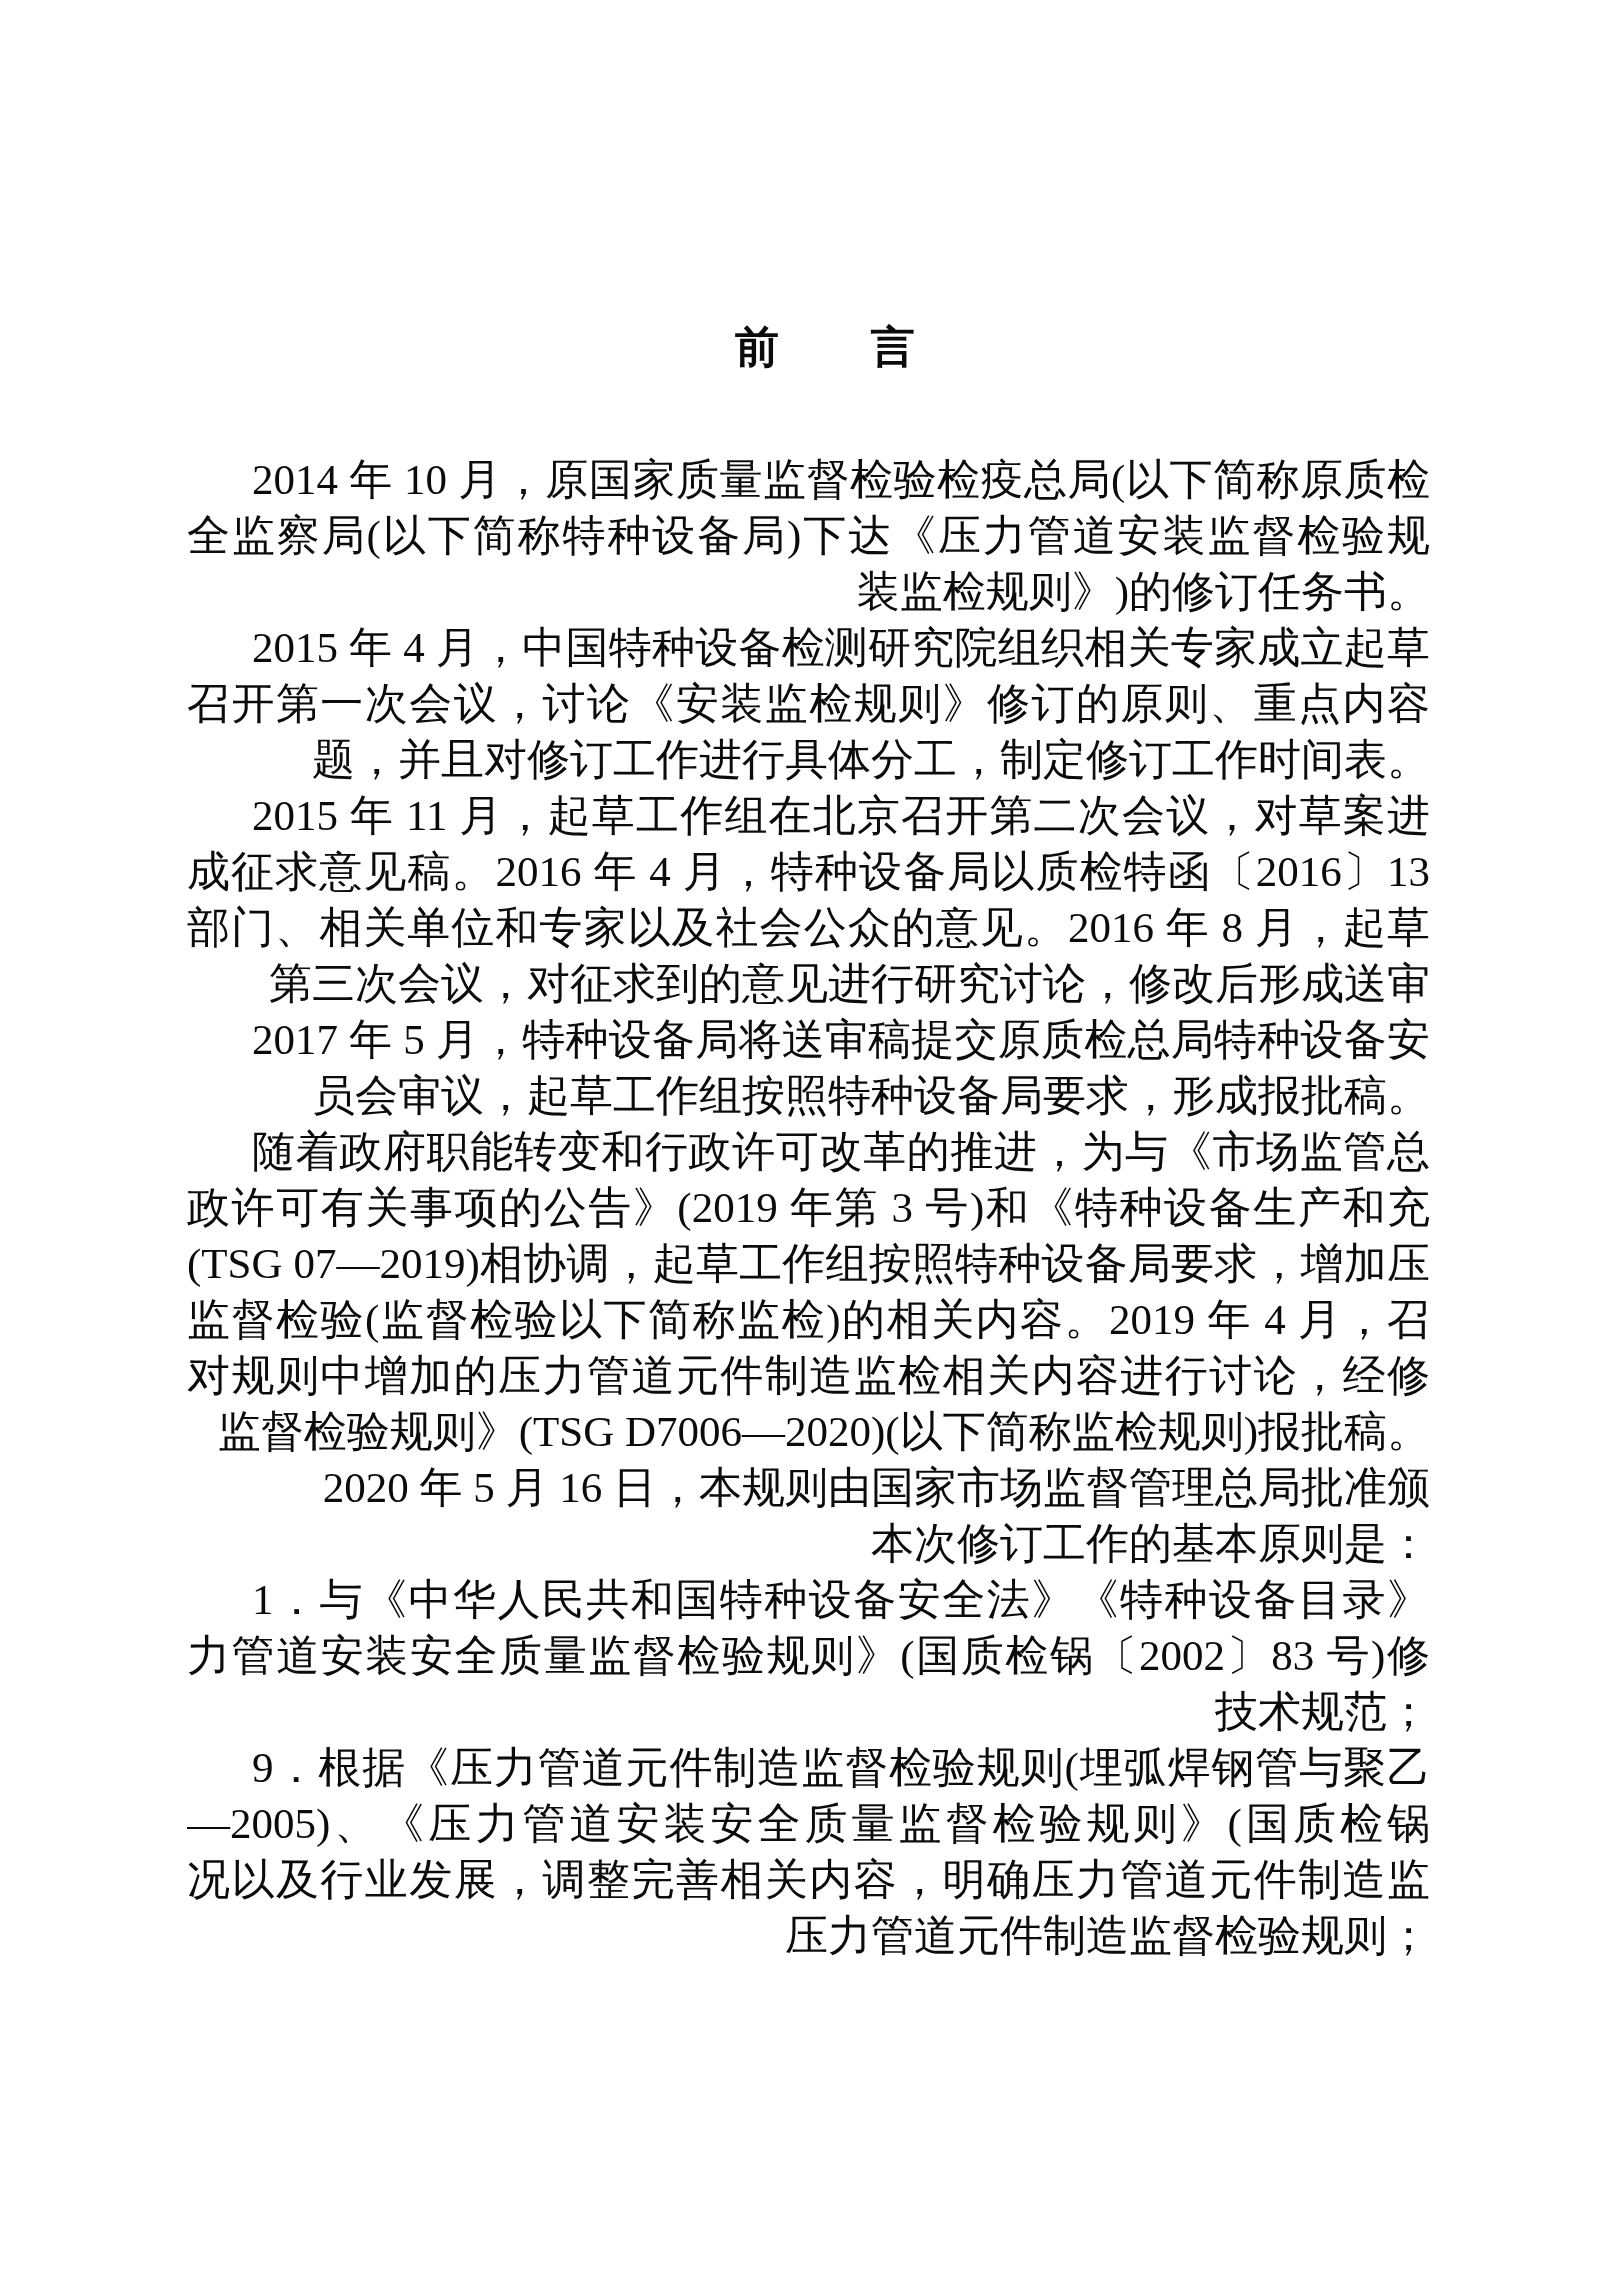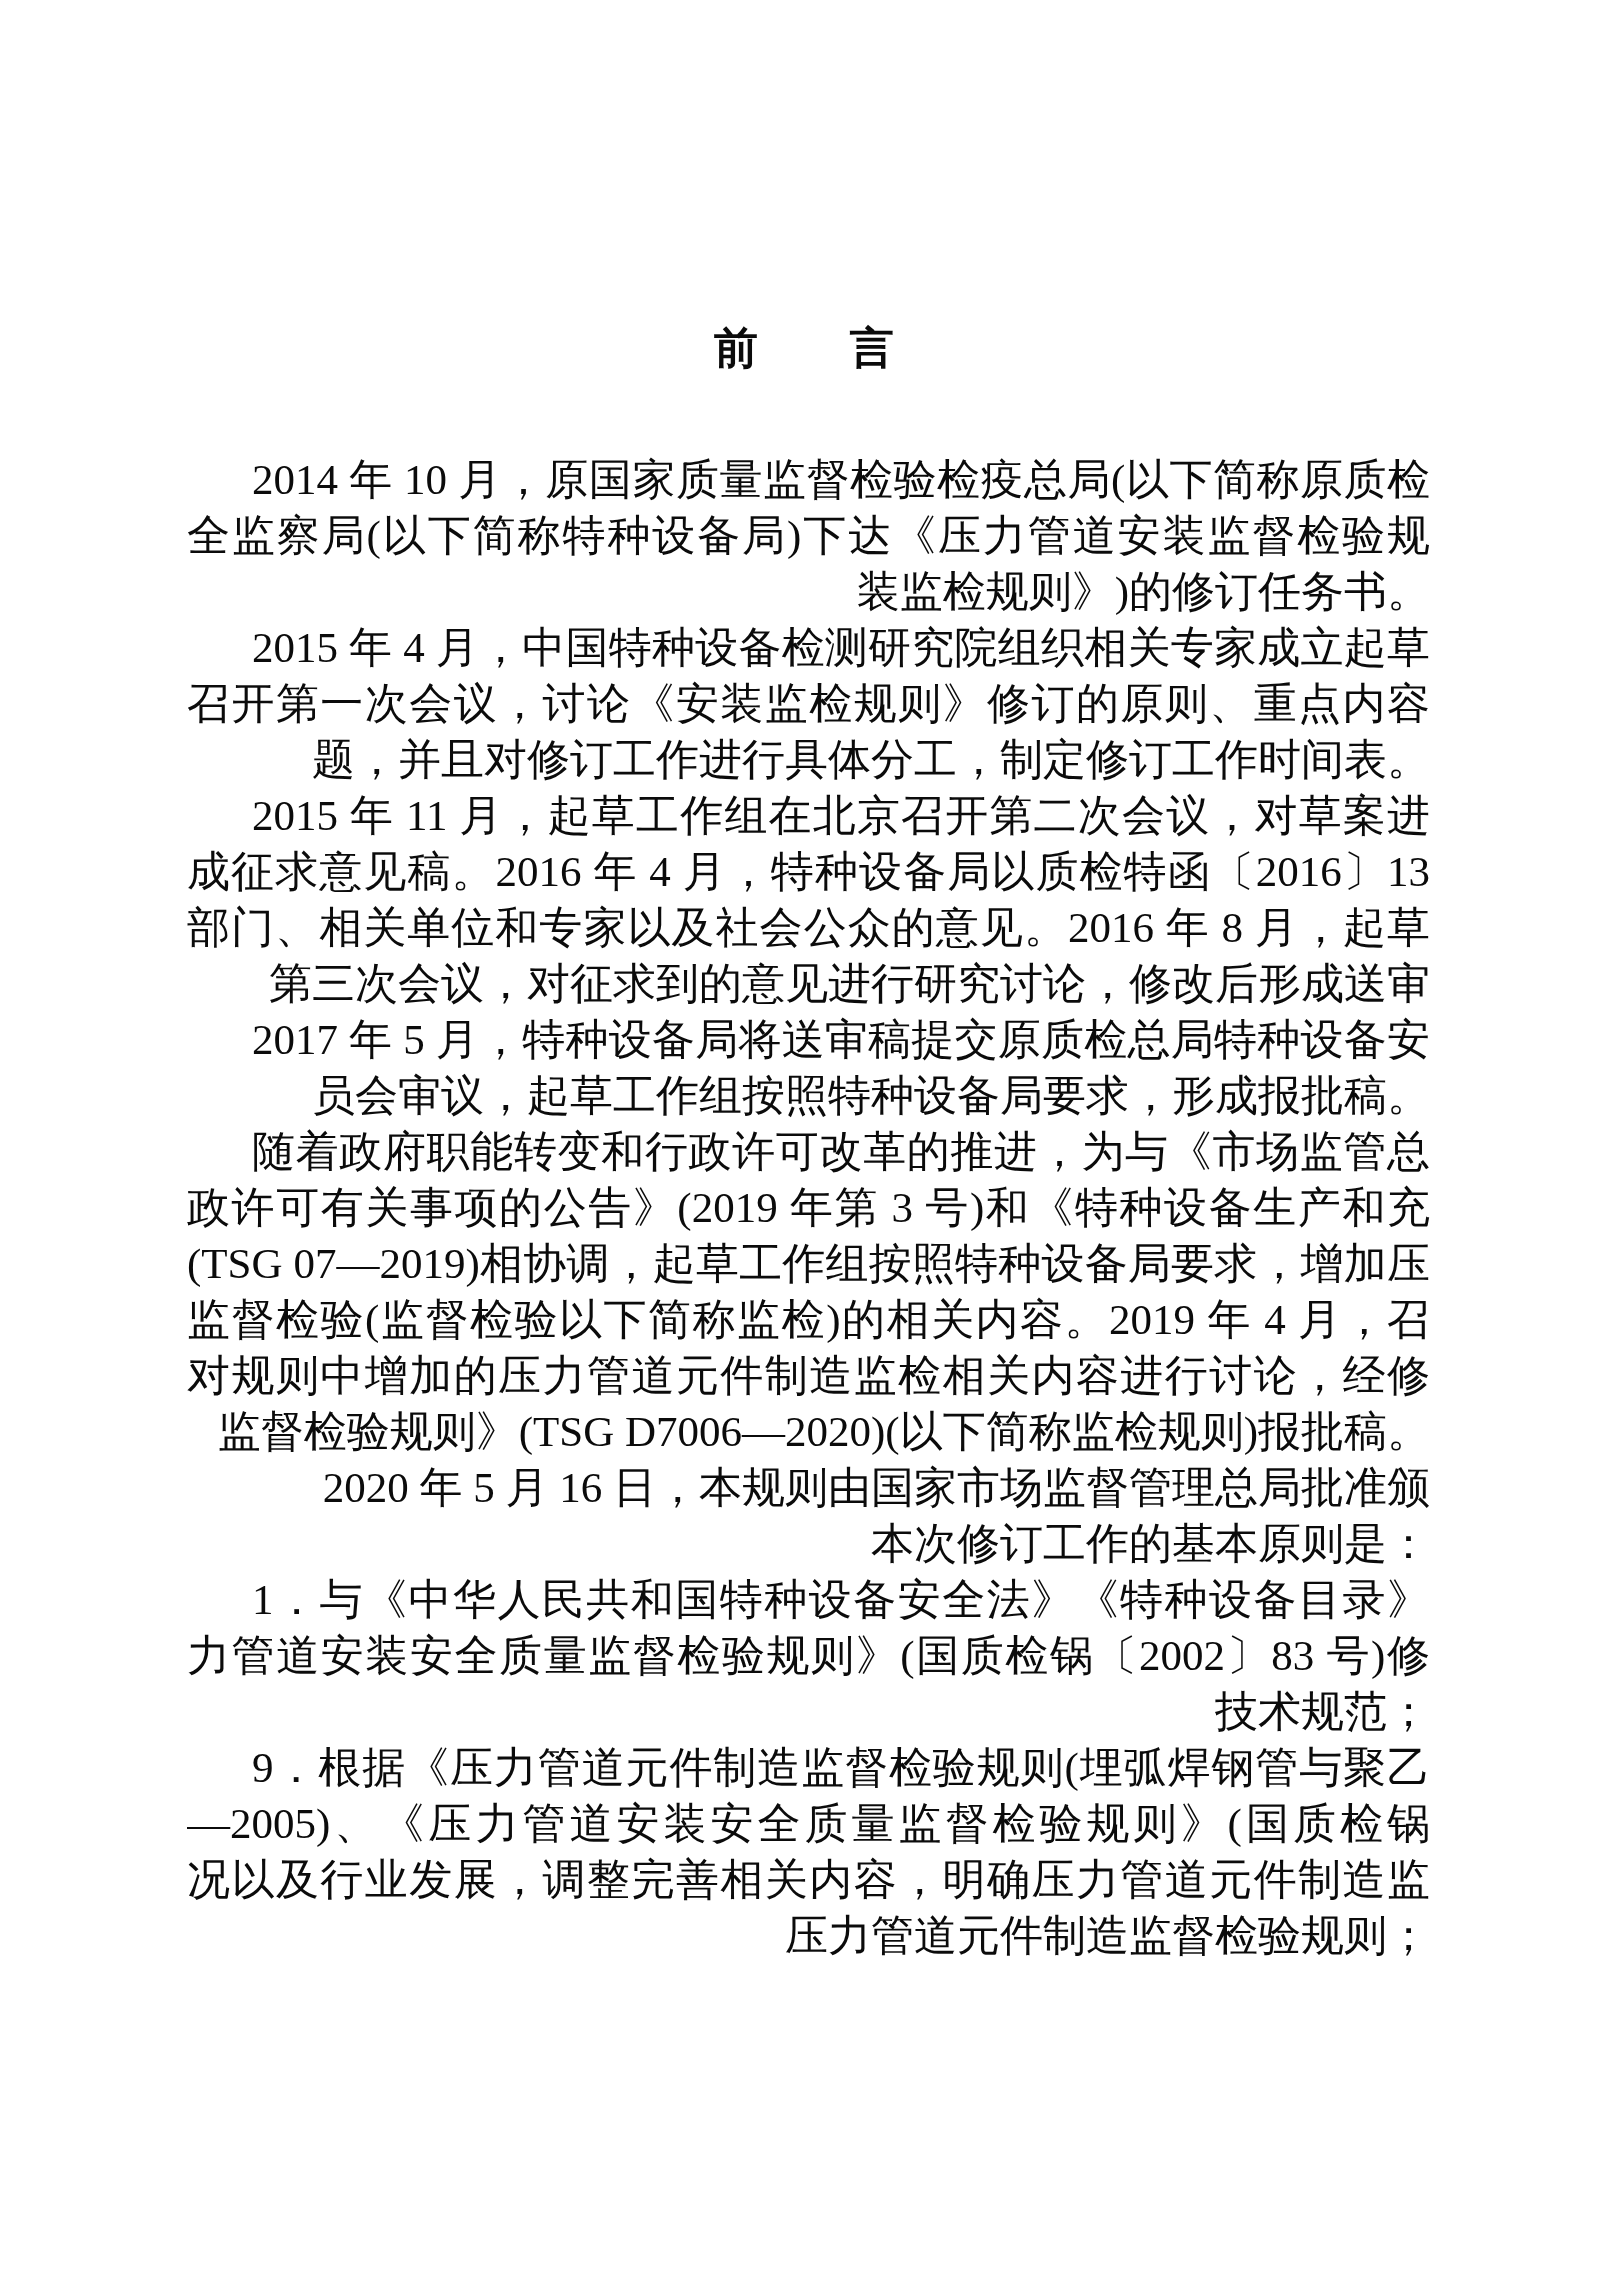--- a/index.html
+++ b/index.html
@@ -11,25 +11,25 @@
     color: #0b0b0b;
     font-family: "Liberation Serif", "DejaVu Serif", serif;
   }
   .page {
     position: absolute;
     inset: 0;
     background: #ffffff;
   }
   .doc-title {
     position: absolute;
-    left: 183px;
+    left: 204px;
     top: 322px;
     width: 1243px;
     text-align: center;
-    font-family: Liberation Sans, sans-serif;
+    font-family: Liberation Serif, serif;
     font-weight: 700;
     font-size: 44px;
     line-height: 52px;
     letter-spacing: 1.3px;
     white-space: pre;
   }
   .text-block {
     position: absolute;
     left: 187px;
     top: 452px;

